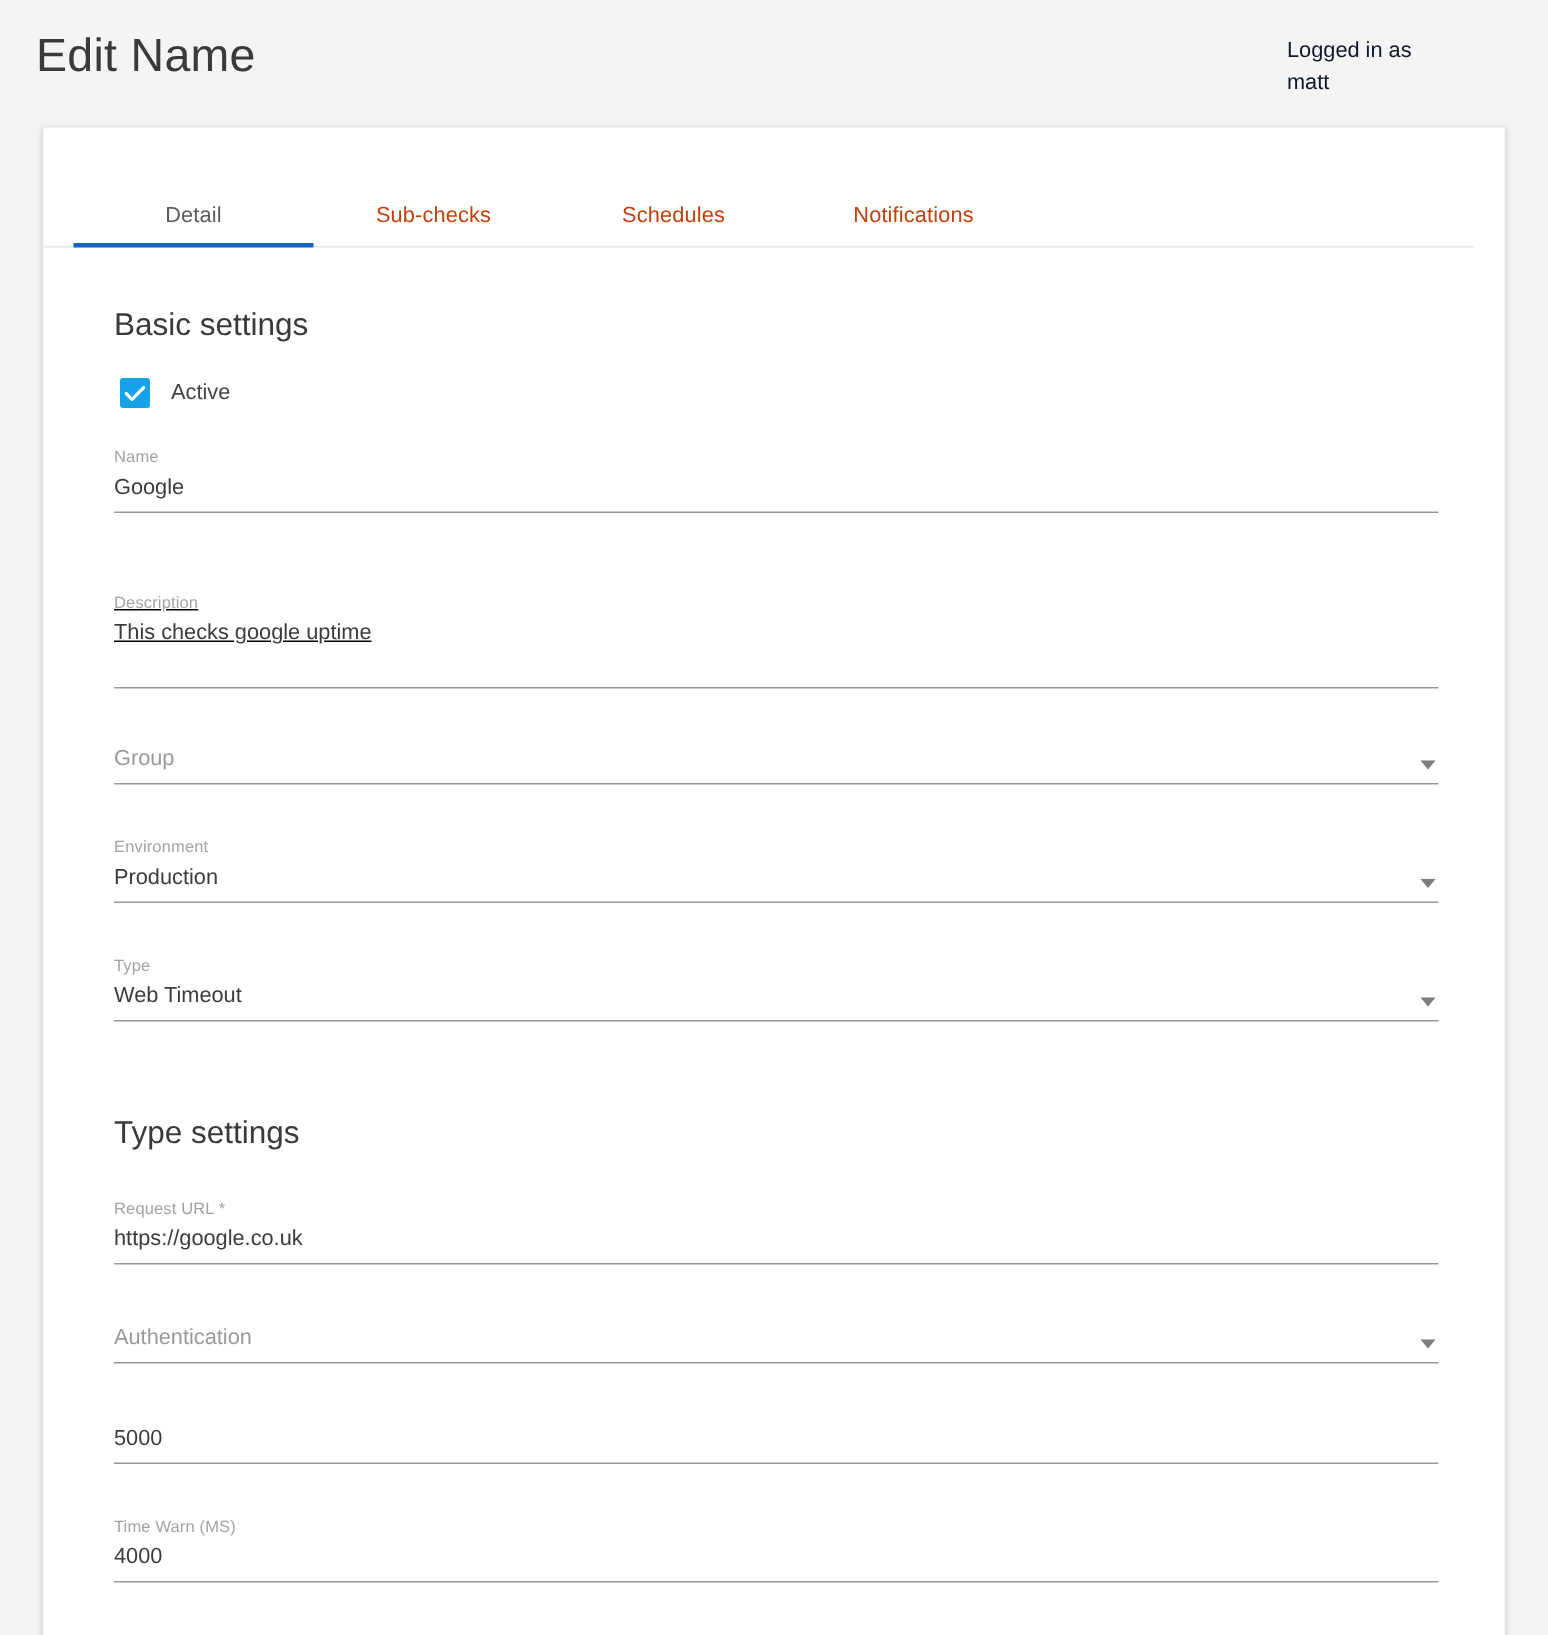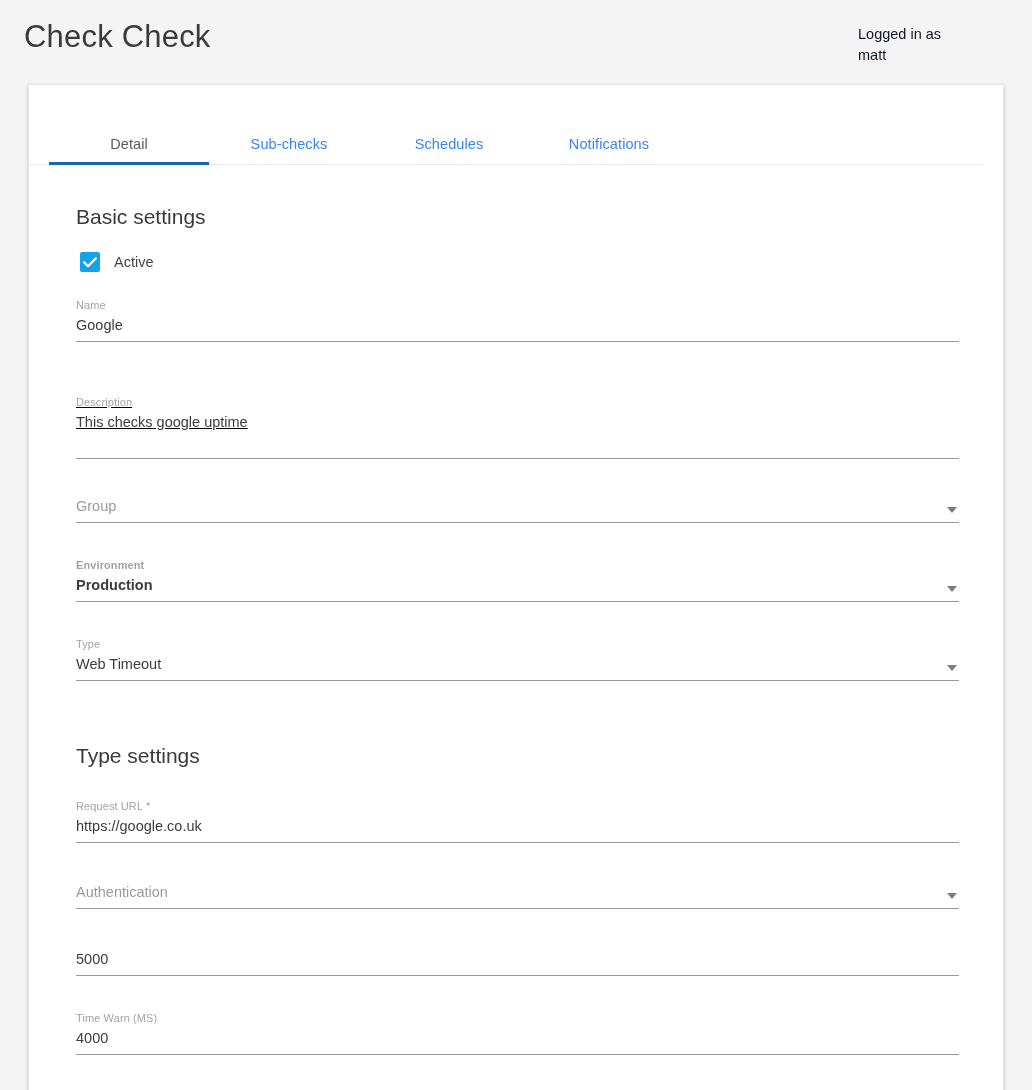--- a/index.html
+++ b/index.html
@@ -58,21 +58,21 @@
     display: flex;
     align-items: flex-end;
     height: 58px;
     padding: 0 0 0 20px;
     border-bottom: 1px solid #e8e8e8;
     margin: 22px 20px 0 0;
     position: relative;
   }
   .tab {
     font-size: 14.5px;
-    color: #3b82f6;
+    color: #c2410c;
     padding: 0 0 12px 0;
     width: 160px;
     text-align: center;
     cursor: pointer;
     user-select: none;
     position: relative;
     letter-spacing: .1px;
   }
   .tab.active { color: #5d5d5d; }
   .tab.active::after {
@@ -174,41 +174,41 @@
     border-bottom: 1px solid #999;
     cursor: pointer;
     min-height: 29px;
   }
   .select-value.placeholder { color: #9a9a9a; }
 
   
   .f-name      { margin-top: 2px;  margin-bottom: 40px; }
   .f-desc      { margin-bottom: 34px; text-decoration: underline; }
   .f-group     { padding-top: 0; margin-bottom: 22px; }
-  .f-env       { margin-bottom: 22px; font-weight: bold; }
+  .f-env       { margin-bottom: 22px; }
   .f-type      { margin-bottom: 20px; }
   .f-url       { margin-top: 4px; margin-bottom: 36px; }
   .f-auth      { padding-top: 0; margin-bottom: 23px; }
   .f-timeout   { margin-bottom: 22px; }
   .f-timewarn  { margin-bottom: 0; }
 
   
   .button-bar {
     display: flex;
     gap: 8px;
     padding: 56px 0 26px 0;
   }
 </style>
 </head>
 <body>
 
 <div class="page">
 
   <div class="page-header">
-    <h1 class="page-title">Check Check</h1>
+    <h1 class="page-title">Edit Name</h1>
     <div class="logged-in">
       <div>Logged in as</div>
       <div>matt</div>
     </div>
   </div>
 
   <div class="card">
 
     <div class="tabs">
       <div class="tab active">Detail</div>

